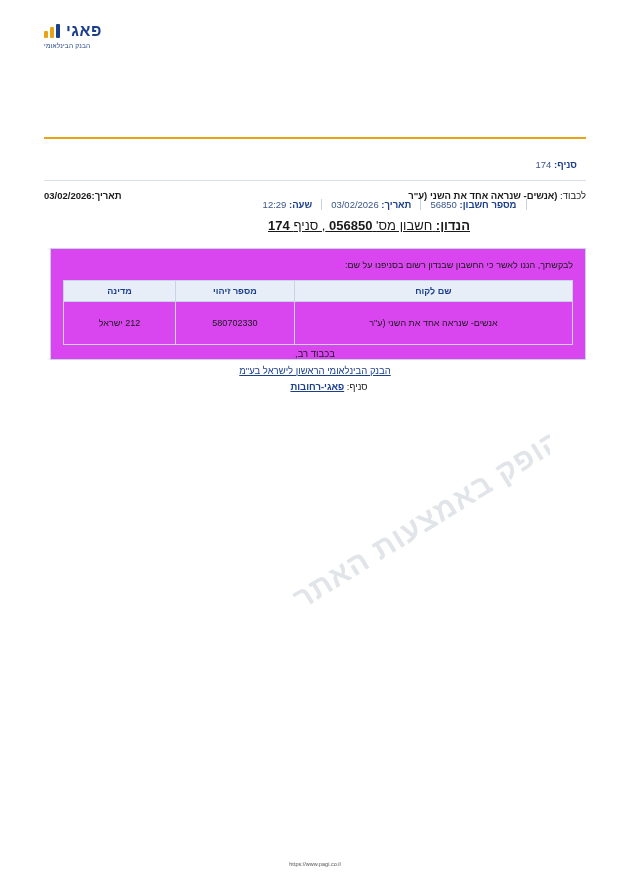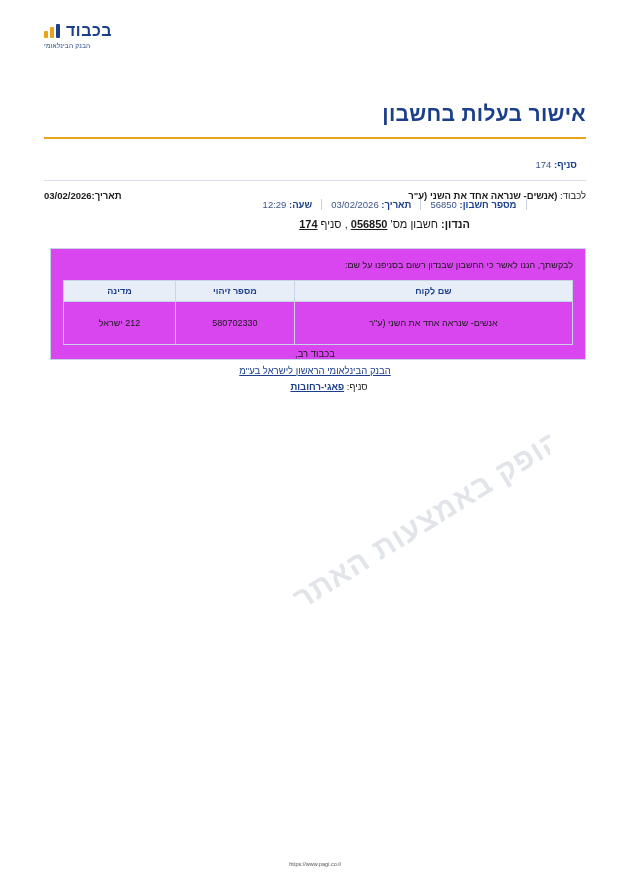--- a/index.html
+++ b/index.html
@@ -128,22 +128,23 @@
     color: #1a1a1a;
   }
   .addressee .to b { font-weight: bold; }
   .addressee .date b { font-weight: bold; }
 
   
   .subject {
     position: absolute;
     top: 218px;
     right: 160px;
-    font-size: 11px;
-    color: #1a1a1a;
+    font-size: 13px;
+    color: #1a1a1a;
+    text-decoration: underline;
   }
   .subject .lbl { font-weight: bold; }
   .subject u { text-decoration: underline; font-weight: bold; }
 
   
   .panel {
     position: absolute;
     top: 248px;
     right: 44px;
     width: 510px;
@@ -237,31 +238,30 @@
     direction: ltr;
   }
 </style>
 </head>
 <body>
 
 <div class="page">
 
   <div class="logo-block">
     <div class="logo-row">
-      <span class="logo-word">בכבוד</span>
+      <span class="logo-word">פאגי</span>
       <span class="logo-mark">
         <span></span>
           <span></span>
           <span></span>
       </span>
     </div>
     <div class="logo-sub">הבנק הבינלאומי</div>
   </div>
 
-  <div class="title">אישור בעלות בחשבון</div>
   <div class="title-rule"></div>
 
   <div class="meta-row">
     <div class="meta-item">
       <b>סניף:</b>
       <span>174</span>
     </div>
     <div class="meta-item">
       <b>מספר חשבון:</b>
       <span>56850</span>

